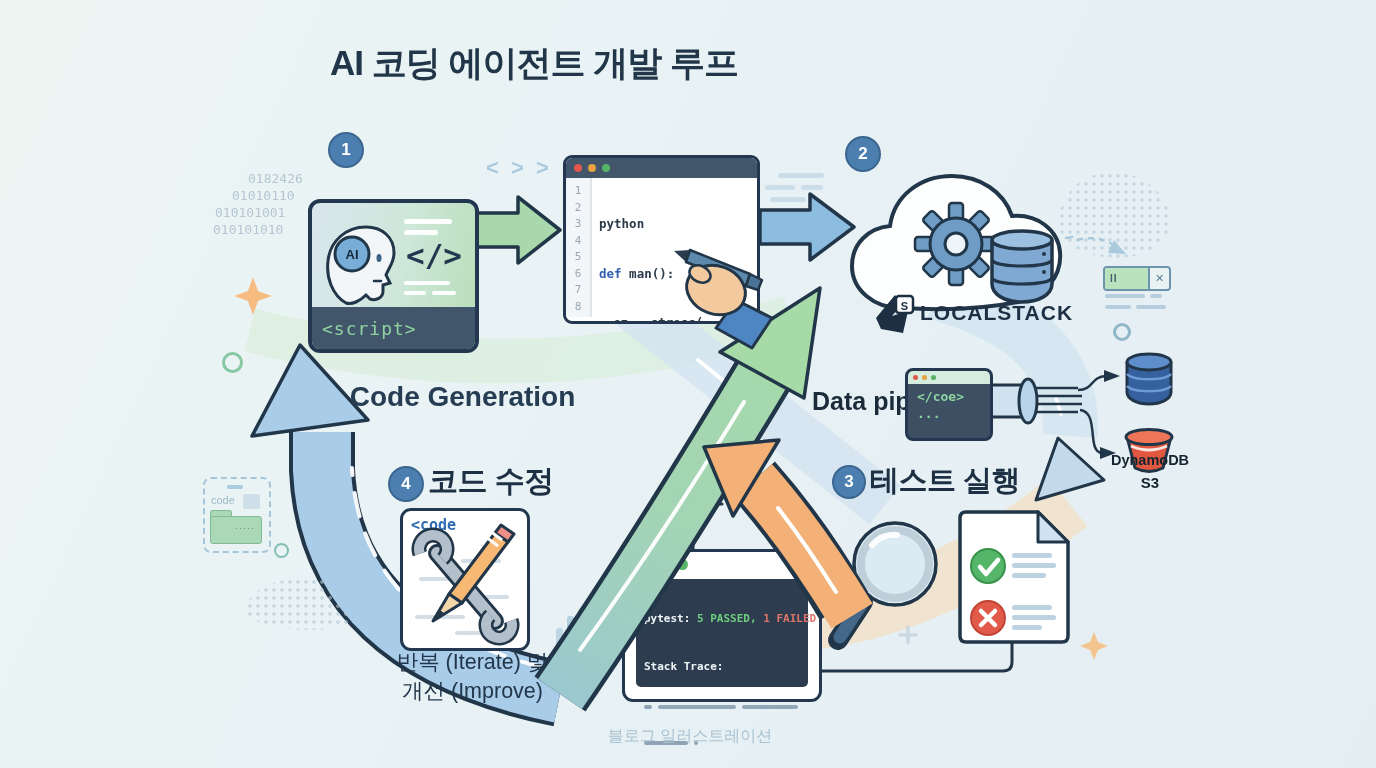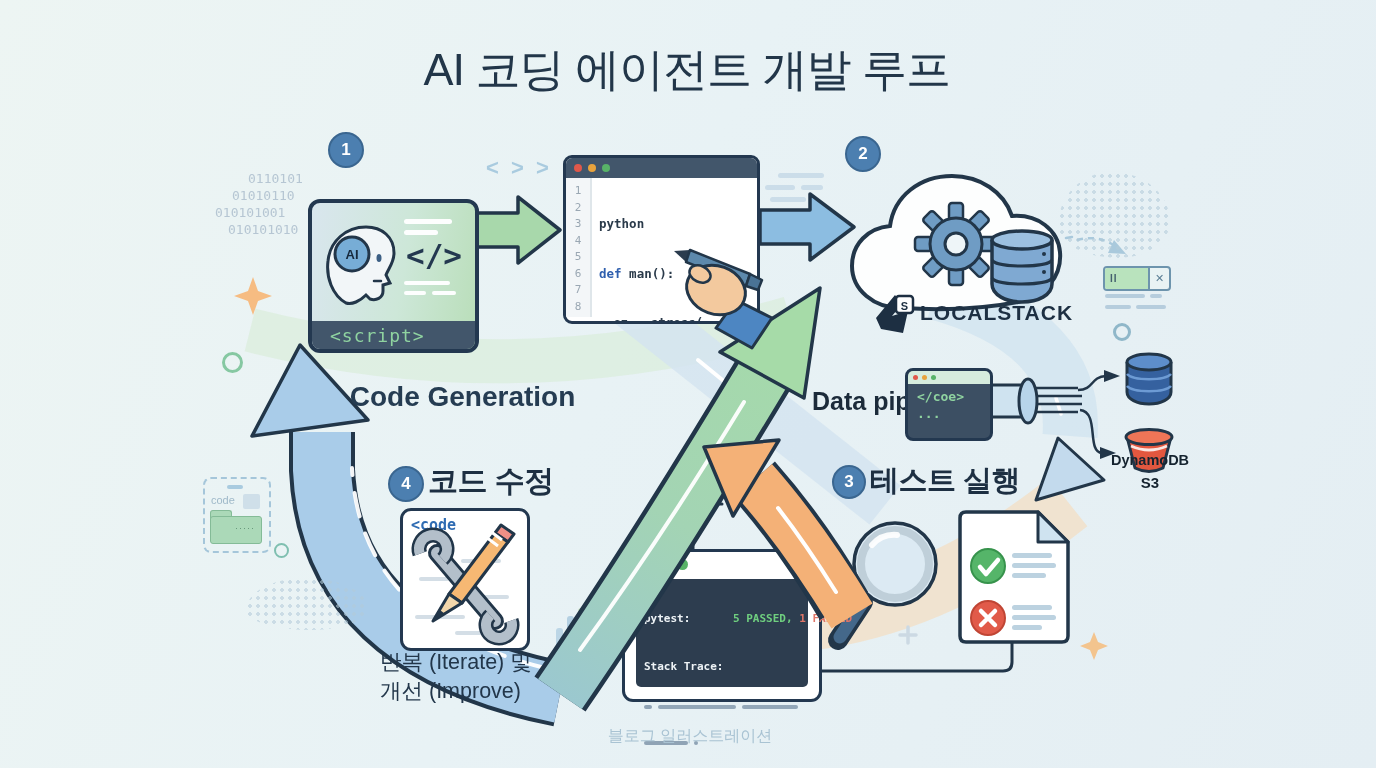--- a/index.html
+++ b/index.html
@@ -4,31 +4,31 @@
 <style>
   html,body{margin:0;padding:0;background:#dfe9ec;}
   .stage{position:relative;width:1376px;height:768px;overflow:hidden;
          background:linear-gradient(115deg,#edf5f3 0%,#e8f2f5 45%,#e4eef3 100%);
          font-family:"Liberation Sans",sans-serif;color:#1d2f42;}
   .abs{position:absolute;}
   svg.layer{position:absolute;left:0;top:0;z-index:1;}
   svg.layer.fg{z-index:3;pointer-events:none;}
   .ui{z-index:2;}
 
-  .title{left:330px;top:40px;width:620px;text-align:right;font-size:45px;font-weight:400;
+  .title{left:330px;top:40px;width:620px;text-align:left;font-size:35px;font-weight:700;
          color:#223649;letter-spacing:-1px;}
   .badge{width:32px;height:32px;border-radius:50%;background:#4c7fb0;border:2px solid #3a6690;
          color:#fff;font-weight:bold;font-size:17px;display:flex;align-items:center;justify-content:center;}
   .step-label{font-weight:800;color:#1d2f42;font-size:30px;letter-spacing:-.5px;}
 
   
   .ai-card{left:308px;top:180px;width:163px;height:146px;border:4px solid #233850;border-radius:12px;
            background:linear-gradient(100deg,#d9e6ee 0%,#cde7d8 55%,#b9deb9 100%);overflow:hidden;margin-top:19px;}
-  .ai-footer{position:absolute;left:0;right:0;bottom:0;height:28px;background:#42566b;
-             display:flex;align-items:center;padding-left:18px;
+  .ai-footer{position:absolute;left:0;right:0;bottom:0;height:42px;background:#42566b;
+             display:flex;align-items:center;padding-left:10px;
              font-family:"DejaVu Sans Mono",monospace;font-size:18px;color:#8fd3a0;letter-spacing:1px;}
   .whbar{position:absolute;height:5px;border-radius:3px;background:#fdfefe;}
   .code-sym{position:absolute;left:94px;top:34px;font-size:31px;font-weight:800;color:#233850;
             font-family:"DejaVu Sans Mono",monospace;}
 
   
   .editor{left:563px;top:155px;width:191px;height:163px;background:#fff;border:3.5px solid #233850;
           border-radius:9px;overflow:hidden;}
   .ed-head{height:20px;background:#42566b;display:flex;align-items:center;padding-left:8px;gap:6px;}
   .dot{border-radius:50%;}
@@ -48,35 +48,35 @@
   .d5{width:5px;height:5px;}
   .dp-code{margin:5px 0 0 9px;font-family:"DejaVu Sans Mono",monospace;font-size:13px;font-weight:bold;color:#8fd3a0;}
   .dp-dots{margin:2px 0 0 9px;font-family:"DejaVu Sans Mono",monospace;font-size:13px;font-weight:bold;color:#8fd3a0;}
 
   .pyterm{left:622px;top:549px;width:194px;height:147px;background:#fff;border:3.5px solid #233850;border-radius:11px;}
   .py-dots{position:absolute;left:12px;top:7px;display:flex;gap:9px;}
   .d11{width:11px;height:11px;}
   .py-inner{position:absolute;left:11px;top:27px;width:172px;height:108px;background:#2d3d4f;border-radius:5px;
             padding:7px 7px 0 8px;box-sizing:border-box;font-family:"DejaVu Sans Mono",monospace;
             font-size:11px;font-weight:bold;line-height:13px;white-space:pre;}
-  .t-w{color:#eef3f6;} .t-g{color:#6fcf7f;margin-left:36px;} .t-r{color:#df7568;}
+  .t-w{color:#eef3f6;} .t-g{color:#6fcf7f;} .t-r{color:#df7568;}
   .brow{display:flex;gap:6px;margin-top:6px;}
   .bb{height:4px;border-radius:2px;background:#8fa3b5;}
   .bb.l{background:#93a7b8;}
 
   .fix-card{left:400px;top:508px;width:124px;height:137px;background:#fff;border:3.5px solid #233850;border-radius:11px;overflow:hidden;}
   .fix-tag{position:absolute;left:8px;top:5px;font-family:"DejaVu Sans Mono",monospace;font-size:15px;font-weight:bold;color:#2f6cb3;}
   .fline{position:absolute;height:4px;border-radius:2px;background:#d4dee6;}
 
   .loop-label{left:340px;top:381px;width:245px;text-align:center;font-size:28px;font-weight:700;color:#253c52;}
   .dp-label{left:812px;top:387px;font-size:25px;font-weight:600;color:#1c2b3a;}
   .ls-word{left:920px;top:301px;font-size:21px;font-weight:800;color:#1d2f42;letter-spacing:1px;}
   .db-label{left:1108px;top:404px;width:84px;text-align:center;font-size:14.5px;font-weight:bold;color:#15232f;margin-top:48px;}
   .s3-label{left:1128px;top:474px;width:44px;text-align:center;font-size:15px;font-weight:bold;color:#15232f;}
-  .iter{left:380px;top:648px;width:185px;text-align:left;font-size:21.5px;color:#22364a;line-height:1.35;}
+  .iter{left:380px;top:648px;width:185px;text-align:center;font-size:21.5px;color:#22364a;line-height:1.35;}
   .caption{left:560px;top:726px;width:260px;text-align:center;font-size:16px;color:#a9c3d3;}
 
   
   .binary{left:196px;top:170px;font-family:"DejaVu Sans Mono",monospace;font-size:13px;color:#b6c6d3;line-height:17px;}
   .binary div{white-space:pre;}
   .chevrons{left:486px;top:155px;font-size:22px;font-weight:bold;color:#a9cbdf;letter-spacing:3px;}
   .hline{position:absolute;height:5px;border-radius:3px;background:#cbdde9;}
   .dotcloud{position:absolute;opacity:.55;border-radius:48% 52% 46% 54%/62% 58% 42% 38%;
             background-image:radial-gradient(circle,#b3cbda 1.6px,transparent 1.9px);background-size:8px 8px;}
   .folder{left:203px;top:477px;width:64px;height:72px;border:2px dashed #a5c6da;border-radius:8px;}
@@ -232,24 +232,24 @@
       <path d="M 1066,238 L 1072,237" stroke="#a9c9dc" stroke-width="2.5" stroke-linecap="round"></path>
       <path d="M 1077,240 Q 1100,234 1118,248" stroke="#a9c9dc" stroke-width="2.5" stroke-dasharray="6 5" fill="none"></path>
       <polygon points="1114,240 1126,254 1108,253" fill="#a9c9dc"></polygon>
     </g>
   </svg>
 
   <div class="abs ui dotcloud" style="left:1058px;top:172px;width:112px;height:86px;"></div>
   <div class="abs ui dotcloud" style="left:246px;top:578px;width:122px;height:52px;"></div>
 
   <div class="abs ui binary">
-    <div style="margin-left:52px">0110101</div>
+    <div style="margin-left:52px">0182426</div>
     <div style="margin-left:36px">01010110</div>
     <div style="margin-left:19px">010101001</div>
-    <div style="margin-left:32px">010101010</div>
+    <div style="margin-left:17px">010101010</div>
   </div>
 
   <div class="abs ui chevrons">&lt; &gt; &gt;</div>
 
   <div class="abs ui hline" style="left:778px;top:173px;width:46px;"></div>
   <div class="abs ui hline" style="left:765px;top:185px;width:30px;"></div>
   <div class="abs ui hline" style="left:801px;top:185px;width:22px;"></div>
   <div class="abs ui hline" style="left:770px;top:197px;width:36px;"></div>
 
   <div class="abs ui ring" style="left:222px;top:352px;width:15px;height:15px;border:3px solid #86c8a2;"></div>

